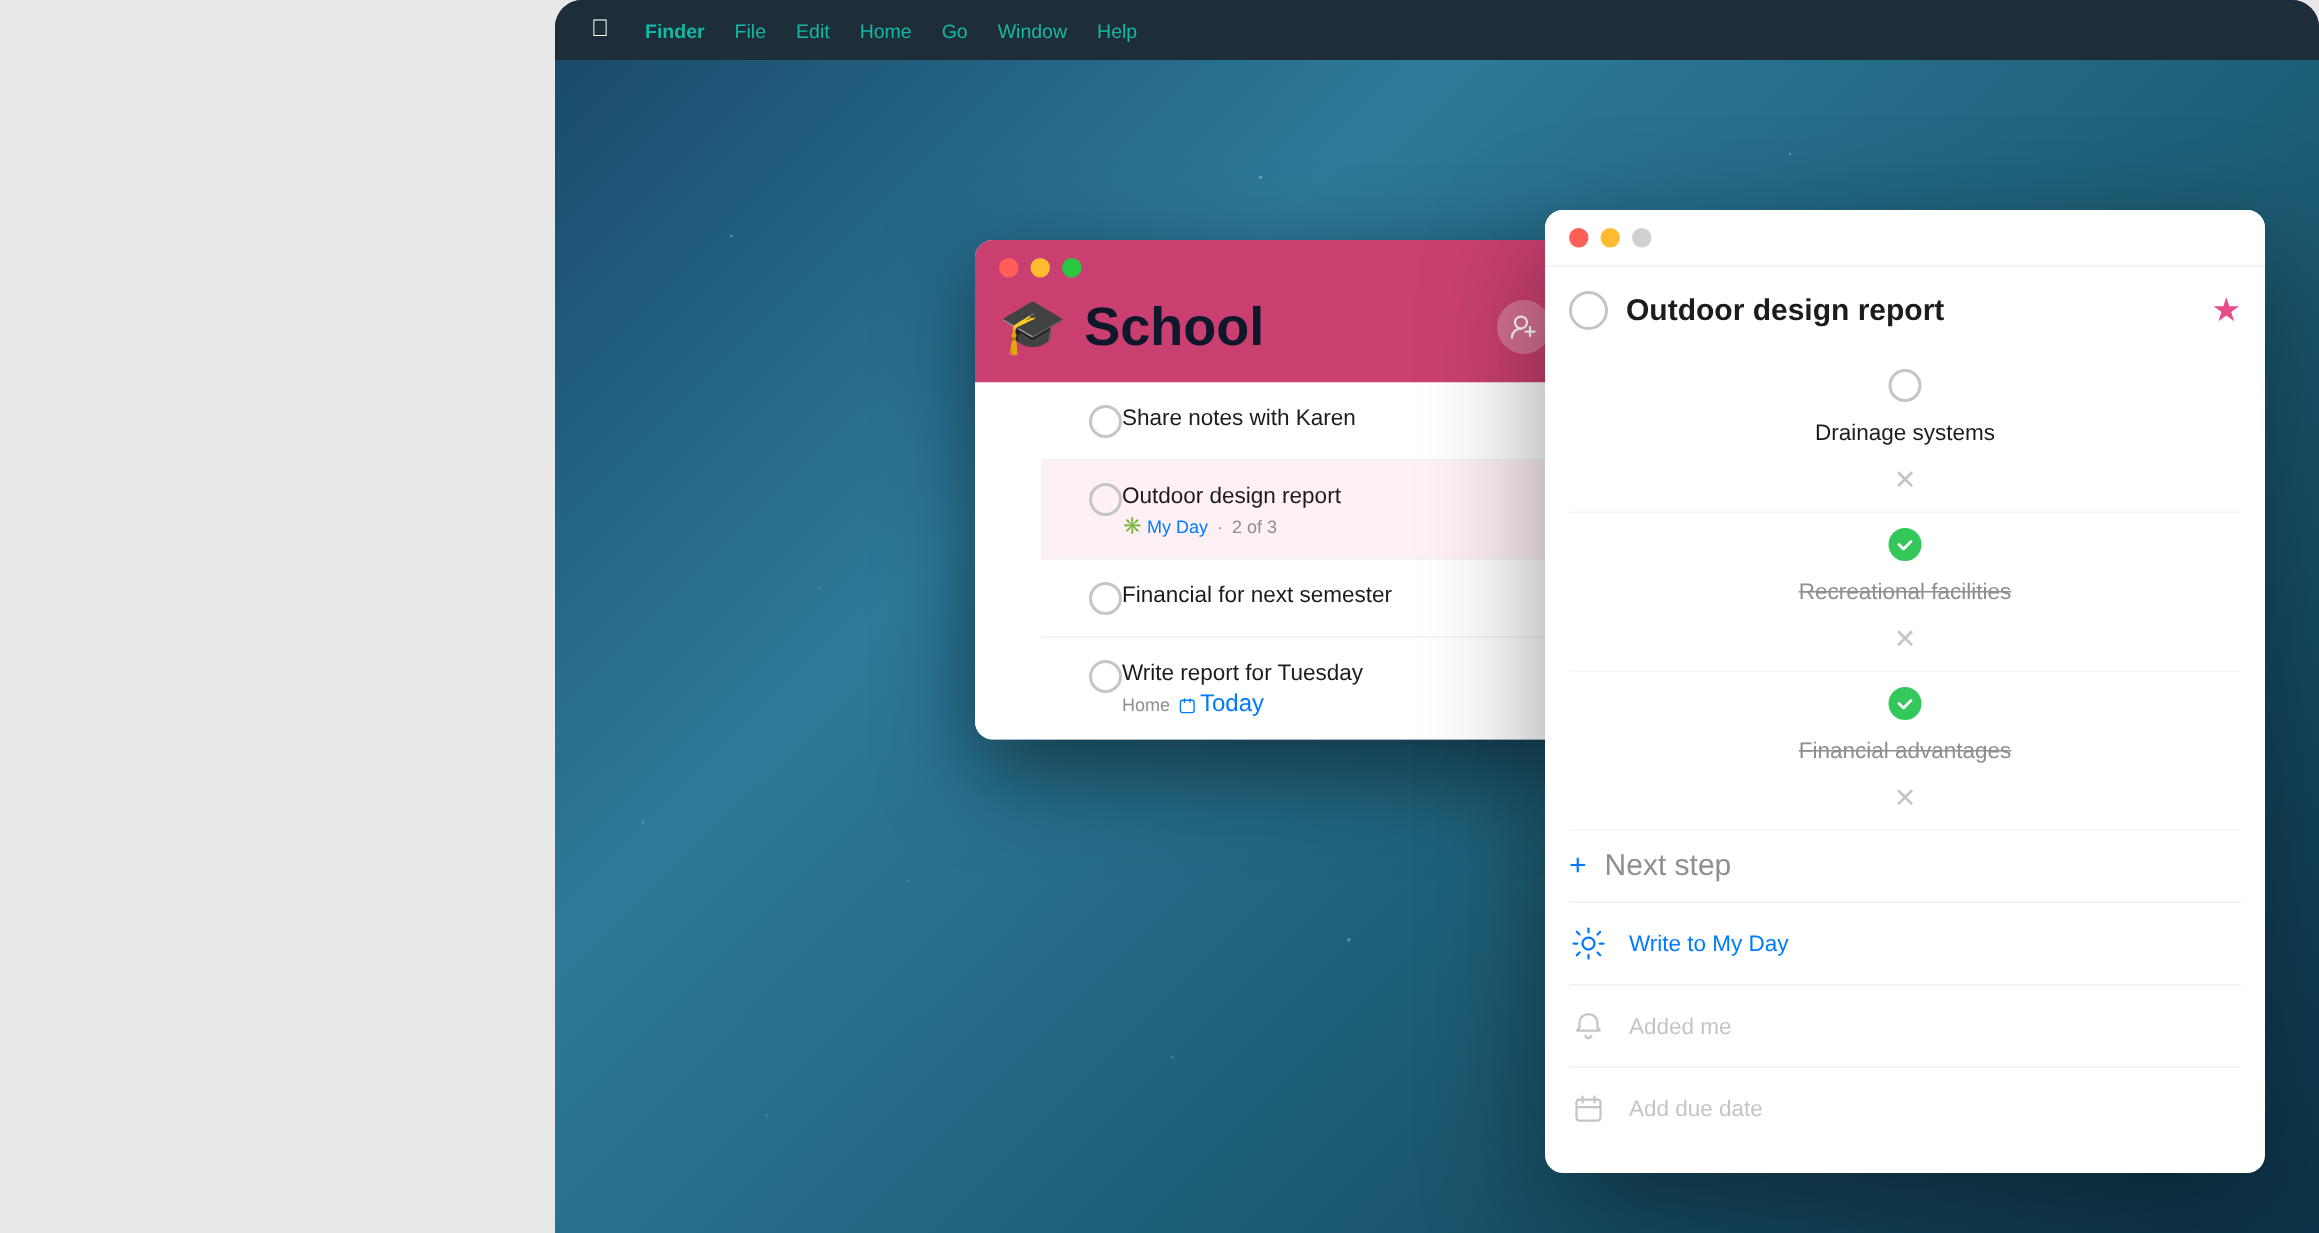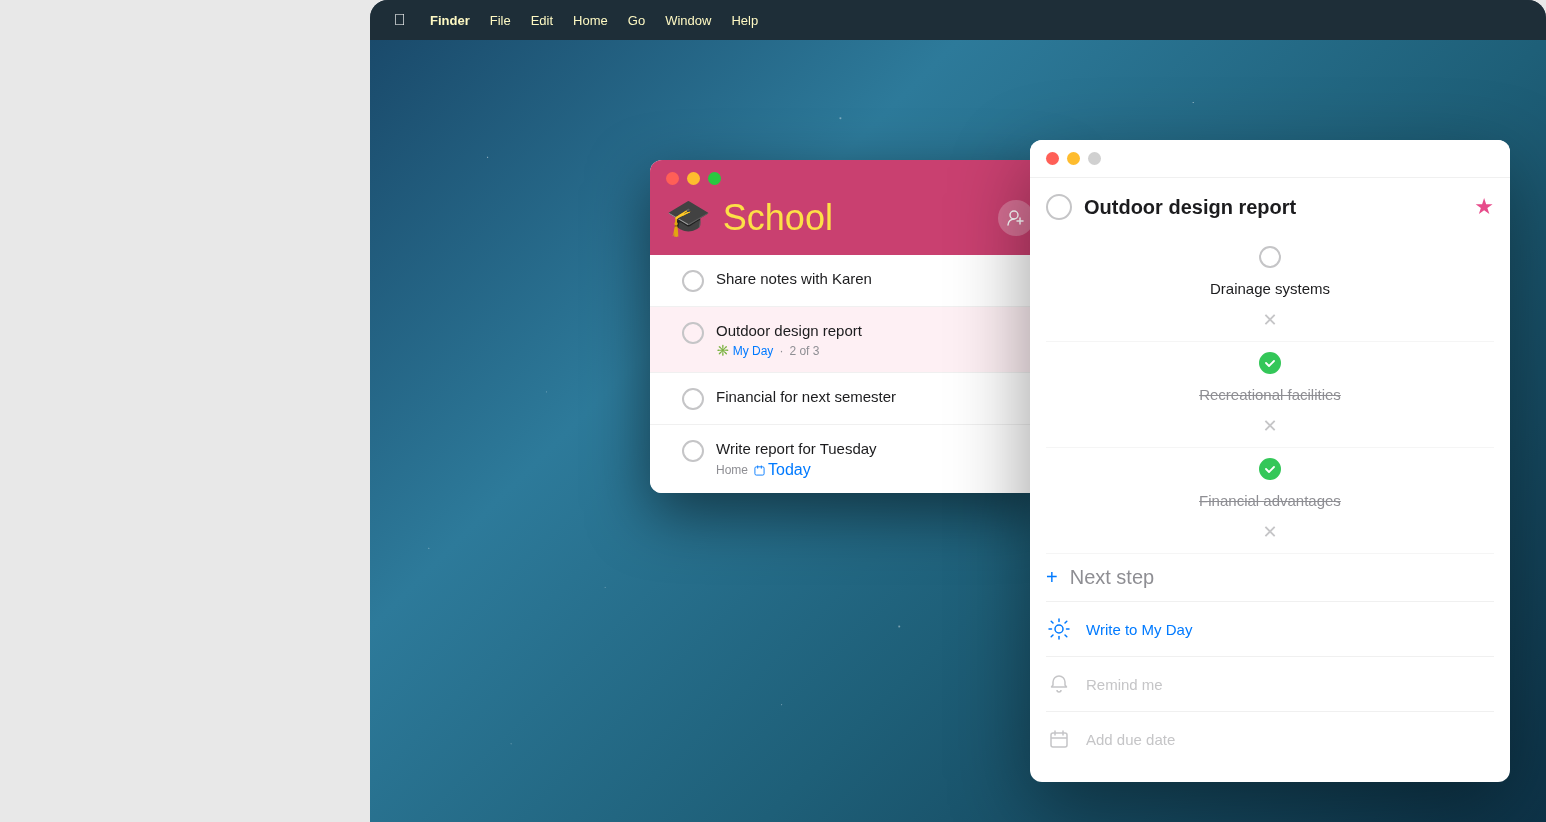--- a/index.html
+++ b/index.html
@@ -32,21 +32,21 @@
       background: rgba(30, 45, 55, 0.95);
       display: flex;
       align-items: center;
       padding: 0 16px;
       gap: 4px;
       position: relative;
       z-index: 100;
     }
 
     .menubar-item {
-      color: #fef9c3;
+      color: #14b8a6;
       font-size: 13px;
       padding: 4px 8px;
       border-radius: 4px;
       cursor: pointer;
       white-space: nowrap;
     }
 
     .menubar-item.bold {
       font-weight: 700;
     }
@@ -144,22 +144,22 @@
       align-items: center;
       gap: 12px;
     }
 
     .school-emoji {
       font-size: 36px;
     }
 
     .school-title {
       font-size: 36px;
-      font-weight: 400;
-      color: #fde047;
+      font-weight: 700;
+      color: #0f172a;
     }
 
     .add-person-btn {
       width: 36px;
       height: 36px;
       border-radius: 50%;
       background: rgba(255,255,255,0.25);
       display: flex;
       align-items: center;
       justify-content: center;
@@ -171,22 +171,22 @@
     
     .task-list {
       background: white;
     }
 
     .task-item {
       display: flex;
       align-items: flex-start;
       padding: 14px 32px;
       border-bottom: 1px solid #f0f0f0;
-      gap: 12px;
-      cursor: pointer;
+      cursor: pointer;
+      margin-left: 44px;
     }
 
     .task-item:last-child {
       border-bottom: none;
     }
 
     .task-item.selected {
       background: #fef0f4;
     }
 
@@ -561,21 +561,21 @@
           <span class="detail-action-text">Write to My Day</span>
         </div>
 
         <div class="detail-action-row">
           <div class="detail-action-icon">
             <svg width="20" height="20" viewBox="0 0 20 20" fill="none">
               <path d="M10 2a6 6 0 0 0-6 6v3l-1.5 2h15L16 11V8a6 6 0 0 0-6-6z" stroke="#c5c5c7" stroke-width="1.5" fill="none" stroke-linejoin="round"></path>
               <path d="M8 16a2 2 0 0 0 4 0" stroke="#c5c5c7" stroke-width="1.5" fill="none"></path>
             </svg>
           </div>
-          <span class="detail-placeholder-text">Remind me</span>
+          <span class="detail-placeholder-text">Added me</span>
         </div>
 
         <div class="detail-action-row" style="border-bottom: none;">
           <div class="detail-action-icon">
             <svg width="20" height="20" viewBox="0 0 20 20" fill="none">
               <rect x="2" y="4" width="16" height="14" rx="2" stroke="#c5c5c7" stroke-width="1.5" fill="none"></rect>
               <line x1="6" y1="2" x2="6" y2="6" stroke="#c5c5c7" stroke-width="1.5" stroke-linecap="round"></line>
               <line x1="14" y1="2" x2="14" y2="6" stroke="#c5c5c7" stroke-width="1.5" stroke-linecap="round"></line>
               <line x1="2" y1="9" x2="18" y2="9" stroke="#c5c5c7" stroke-width="1.5"></line>
             </svg>

